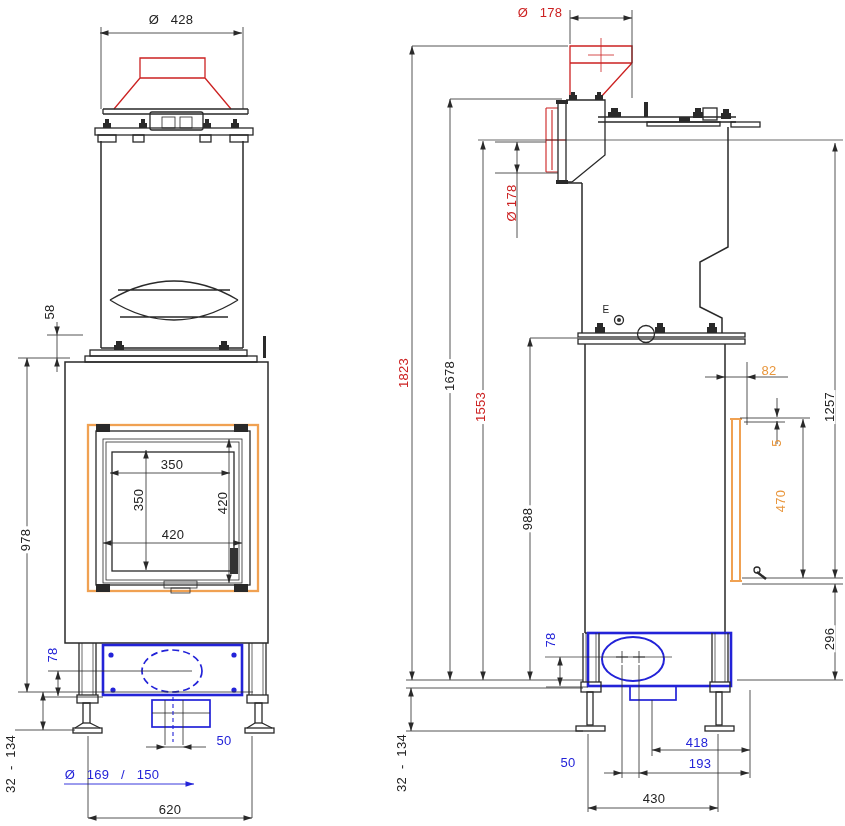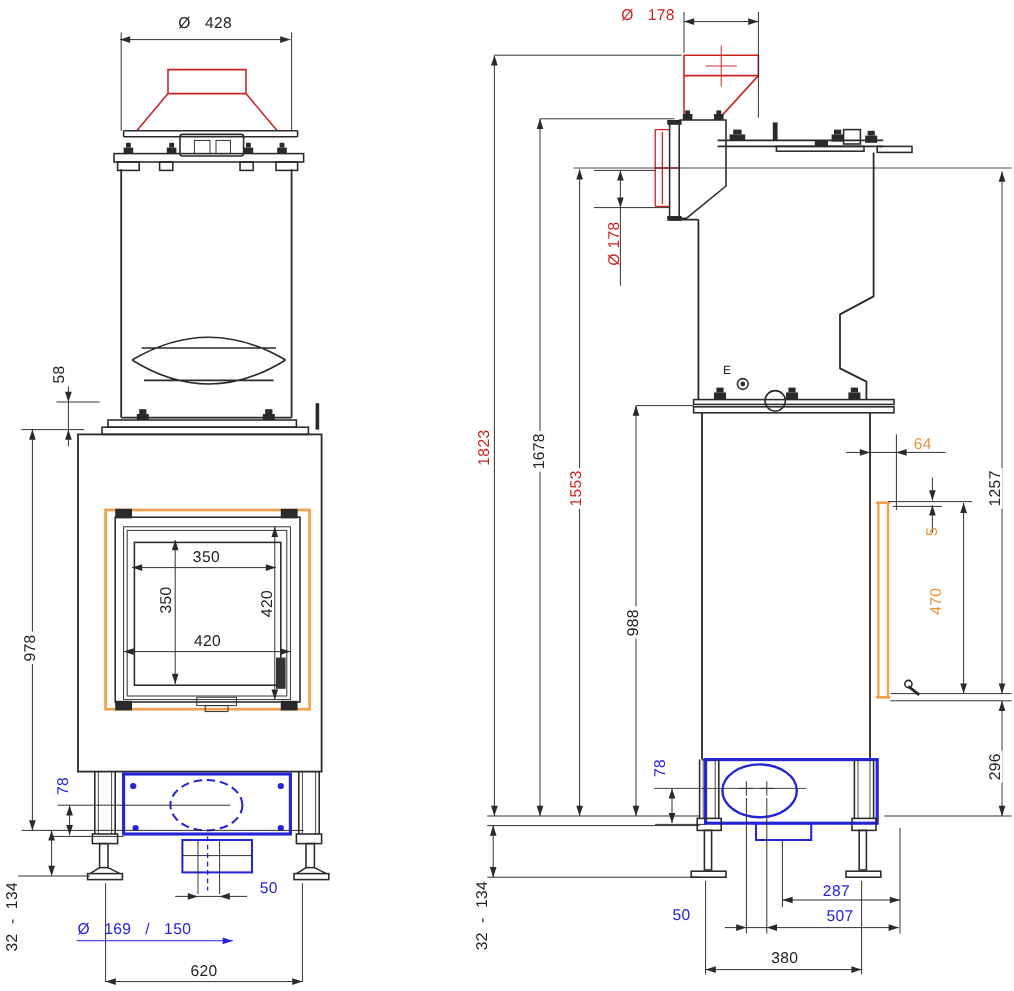--- a/index.html
+++ b/index.html
@@ -311,22 +311,22 @@
 
   <div class="lbl red" style="left:540px;top:12px">Ø   178</div>
   <div class="lbl rot red" style="left:511px;top:203px">Ø 178</div>
   <div class="lbl rot red" style="left:403px;top:373px">1823</div>
   <div class="lbl rot bg" style="left:449px;top:376px">1678</div>
   <div class="lbl rot red bg" style="left:480px;top:407px">1553</div>
   <div class="lbl rot bg" style="left:527px;top:519px">988</div>
   <div class="lbl rot blue" style="left:550px;top:640px">78</div>
   <div class="lbl rot" style="left:401px;top:763px">32  -  134</div>
   <div class="lbl sm" style="left:606px;top:310px">E</div>
-  <div class="lbl orange" style="left:769px;top:370px">64</div>
+  <div class="lbl orange" style="left:769px;top:370px">82</div>
   <div class="lbl rot orange" style="left:776px;top:443px">5</div>
   <div class="lbl rot orange" style="left:780px;top:501px">470</div>
   <div class="lbl rot bg" style="left:829px;top:407px">1257</div>
   <div class="lbl rot bg" style="left:829px;top:639px">296</div>
-  <div class="lbl blue" style="left:697px;top:742px">287</div>
+  <div class="lbl blue" style="left:697px;top:742px">418</div>
   <div class="lbl blue" style="left:568px;top:762px">50</div>
-  <div class="lbl blue" style="left:700px;top:763px">507</div>
-  <div class="lbl" style="left:654px;top:798px">380</div>
+  <div class="lbl blue" style="left:700px;top:763px">193</div>
+  <div class="lbl" style="left:654px;top:798px">430</div>
 </div>
 
 </body></html>

